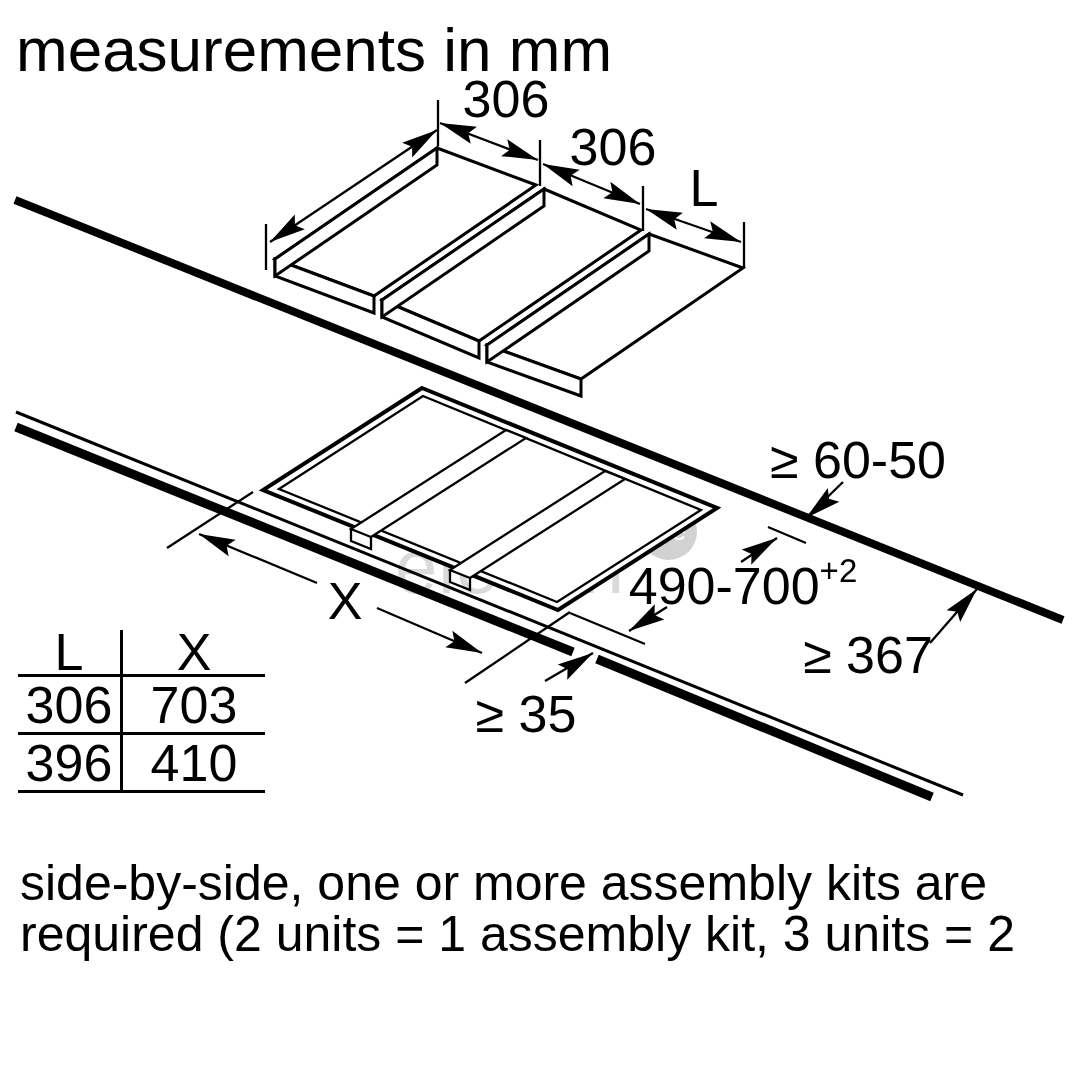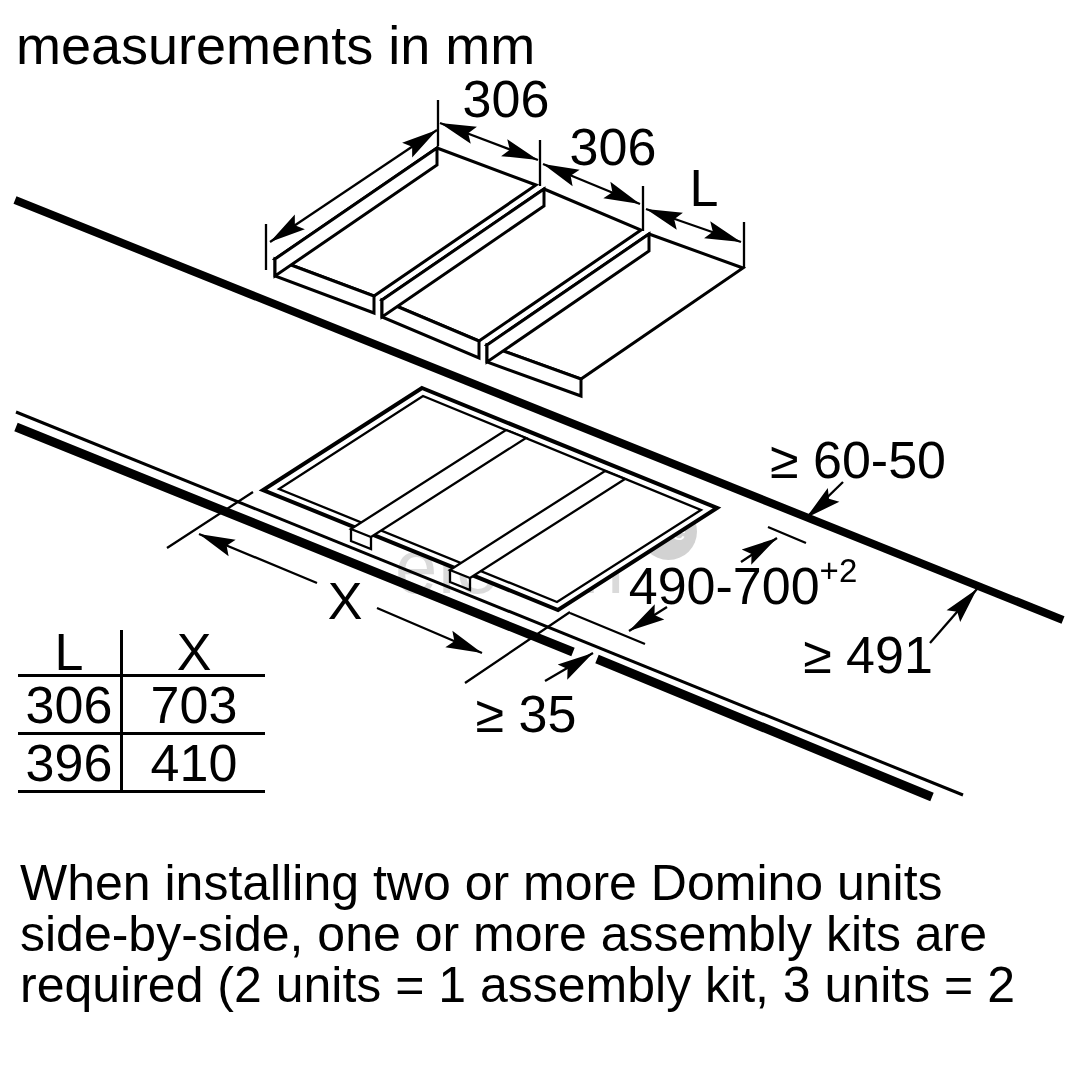--- a/index.html
+++ b/index.html
@@ -1,20 +1,20 @@
 <!DOCTYPE html>
 <html><head>
 <meta charset="utf-8">
 <style>
   html,body{margin:0;padding:0;background:#ffffff;}
   #stage{position:relative;width:1080px;height:1080px;background:#ffffff;overflow:hidden;
          font-family:"Liberation Sans", sans-serif;color:#000;}
   .abs{position:absolute;white-space:nowrap;}
   .ctr{transform:translate(-50%,-50%);}
-  #title{left:16px;top:14px;font-size:54px;}
+  #title{left:16px;top:14px;font-size:62px;}
   .dim{font-size:52px;}
   sup.tol{font-size:33px;position:relative;top:-4px;vertical-align:super;}
   
   #wm-text{left:510px;top:566px;font-size:76px;color:#dadada;letter-spacing:1px;}
   #wm-badge{left:640px;top:503px;width:57px;height:57px;border-radius:50%;background:#d2d2d2;
             display:flex;align-items:center;justify-content:center;color:#ffffff;font-size:26px;}
   
   #linework{position:absolute;left:0;top:0;}
   #linework path{stroke:#000;fill:none;stroke-linecap:butt;stroke-linejoin:miter;}
   #linework .s2{stroke-width:2.3}
@@ -109,30 +109,29 @@
   <div class="abs ctr dim" style="left:506px;top:99px">306</div>
   <div class="abs ctr dim" style="left:613px;top:147px">306</div>
   <div class="abs ctr dim" style="left:704px;top:188px">L</div>
 
   <div class="abs ctr dim" style="left:345px;top:601px">X</div>
   <div class="abs ctr dim" style="left:743px;top:586px">
     <span>490-700</span><sup class="tol">+2</sup>
   </div>
   <div class="abs ctr dim" style="left:526px;top:714px">≥ 35</div>
   <div class="abs ctr dim" style="left:858px;top:460px">≥ 60-50</div>
-  <div class="abs ctr dim" style="left:868px;top:655px">≥ 491</div>
+  <div class="abs ctr dim" style="left:868px;top:655px">≥ 367</div>
 
   <div id="lx-table" class="abs">
     <div class="cell c1 hb">L</div>
     <div class="cell hb">X</div>
     <div class="cell c1 hb">306</div>
     <div class="cell hb">703</div>
     <div class="cell c1 hb">396</div>
     <div class="cell hb">410</div>
   </div>
 
   <div id="note" class="abs">
-    <span>When installing two or more Domino units</span>
     <span>side-by-side, one or more assembly kits are</span>
     <span>required (2 units = 1 assembly kit, 3 units = 2</span>
   </div>
 
 </div>
 
 </body></html>

